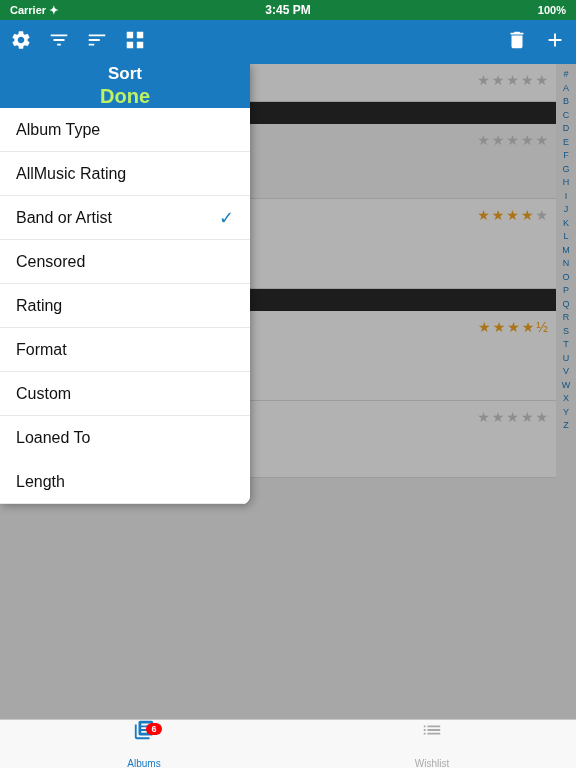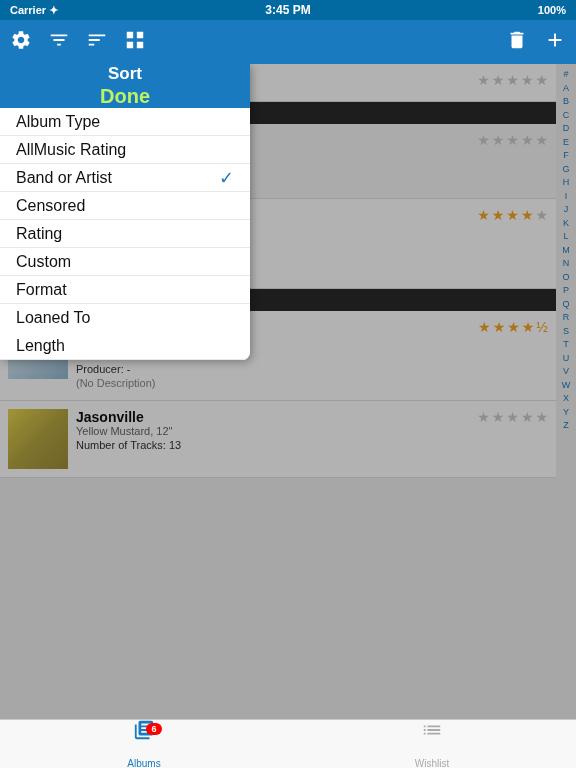--- a/index.html
+++ b/index.html
@@ -8,21 +8,21 @@
       height: 768px;
       font-family: -apple-system, 'Helvetica Neue', Arial, sans-serif;
       background: #f0f0f0;
       overflow: hidden;
       position: relative;
     }
 
     
     .status-bar {
       height: 20px;
-      background: #0369a1;
+      background: #15803d;
       display: flex;
       align-items: center;
       justify-content: space-between;
       padding: 0 10px;
       color: white;
       font-size: 11px;
       font-weight: 600;
     }
     .status-left { display: flex; align-items: center; gap: 4px; }
     .status-center { position: absolute; left: 50%; transform: translateX(-50%); font-size: 12px; font-weight: 600; }
@@ -223,21 +223,21 @@
       font-size: 20px;
       font-weight: 700;
       cursor: pointer;
     }
 
     
     .dropdown-item {
       display: flex;
       align-items: center;
       padding: 0 16px;
-      height: 28px;
+      height: 44px;
       border-bottom: 1px solid #e8e8e8;
       cursor: pointer;
       background: white;
     }
     .dropdown-item-label {
       font-size: 16px;
       color: #111;
       flex: 1;
     }
     .dropdown-item-check {
@@ -489,24 +489,24 @@
       <span class="dropdown-item-label">Band or Artist</span>
       <span class="dropdown-item-check">✓</span>
     </div>
     <div class="dropdown-item">
       <span class="dropdown-item-label">Censored</span>
     </div>
     <div class="dropdown-item">
       <span class="dropdown-item-label">Rating</span>
     </div>
     <div class="dropdown-item">
+      <span class="dropdown-item-label">Format</span>
+    </div>
+    <div class="dropdown-item">
       <span class="dropdown-item-label">Custom</span>
-    </div>
-    <div class="dropdown-item">
-      <span class="dropdown-item-label">Format</span>
     </div>
     <div class="dropdown-item" style="border-bottom: none;">
       <span class="dropdown-item-label">Loaned To</span>
     </div>
     <div class="dropdown-item">
       <span class="dropdown-item-label">Length</span>
     </div>
   </div>
 
 </div>

